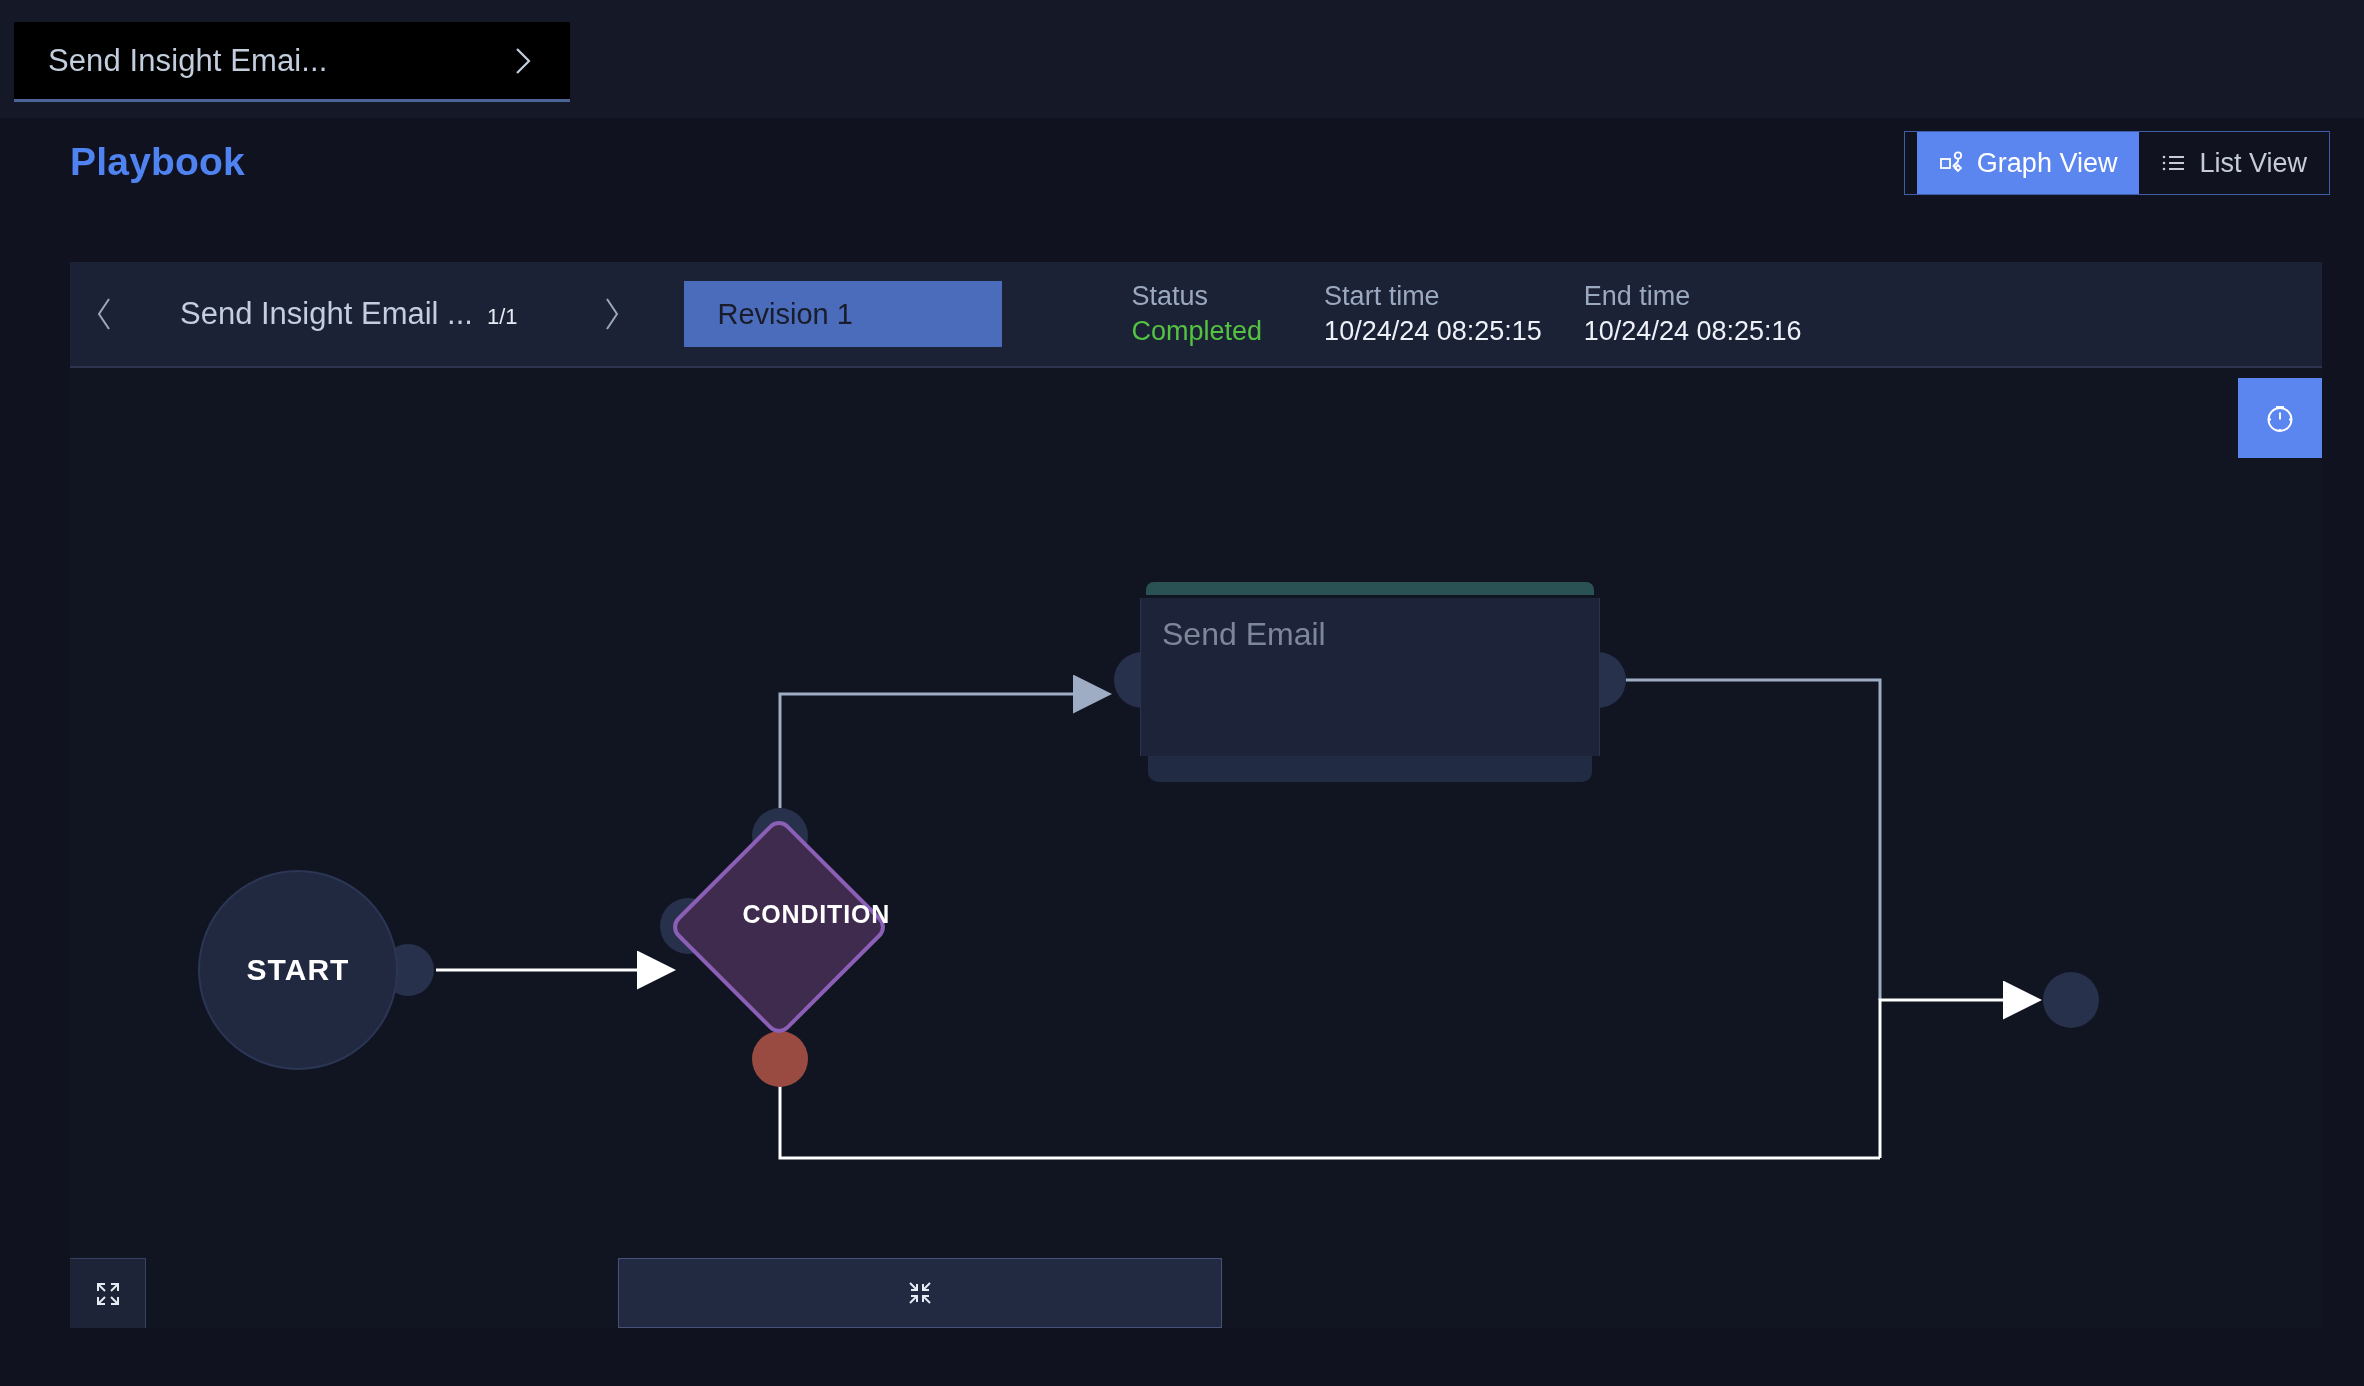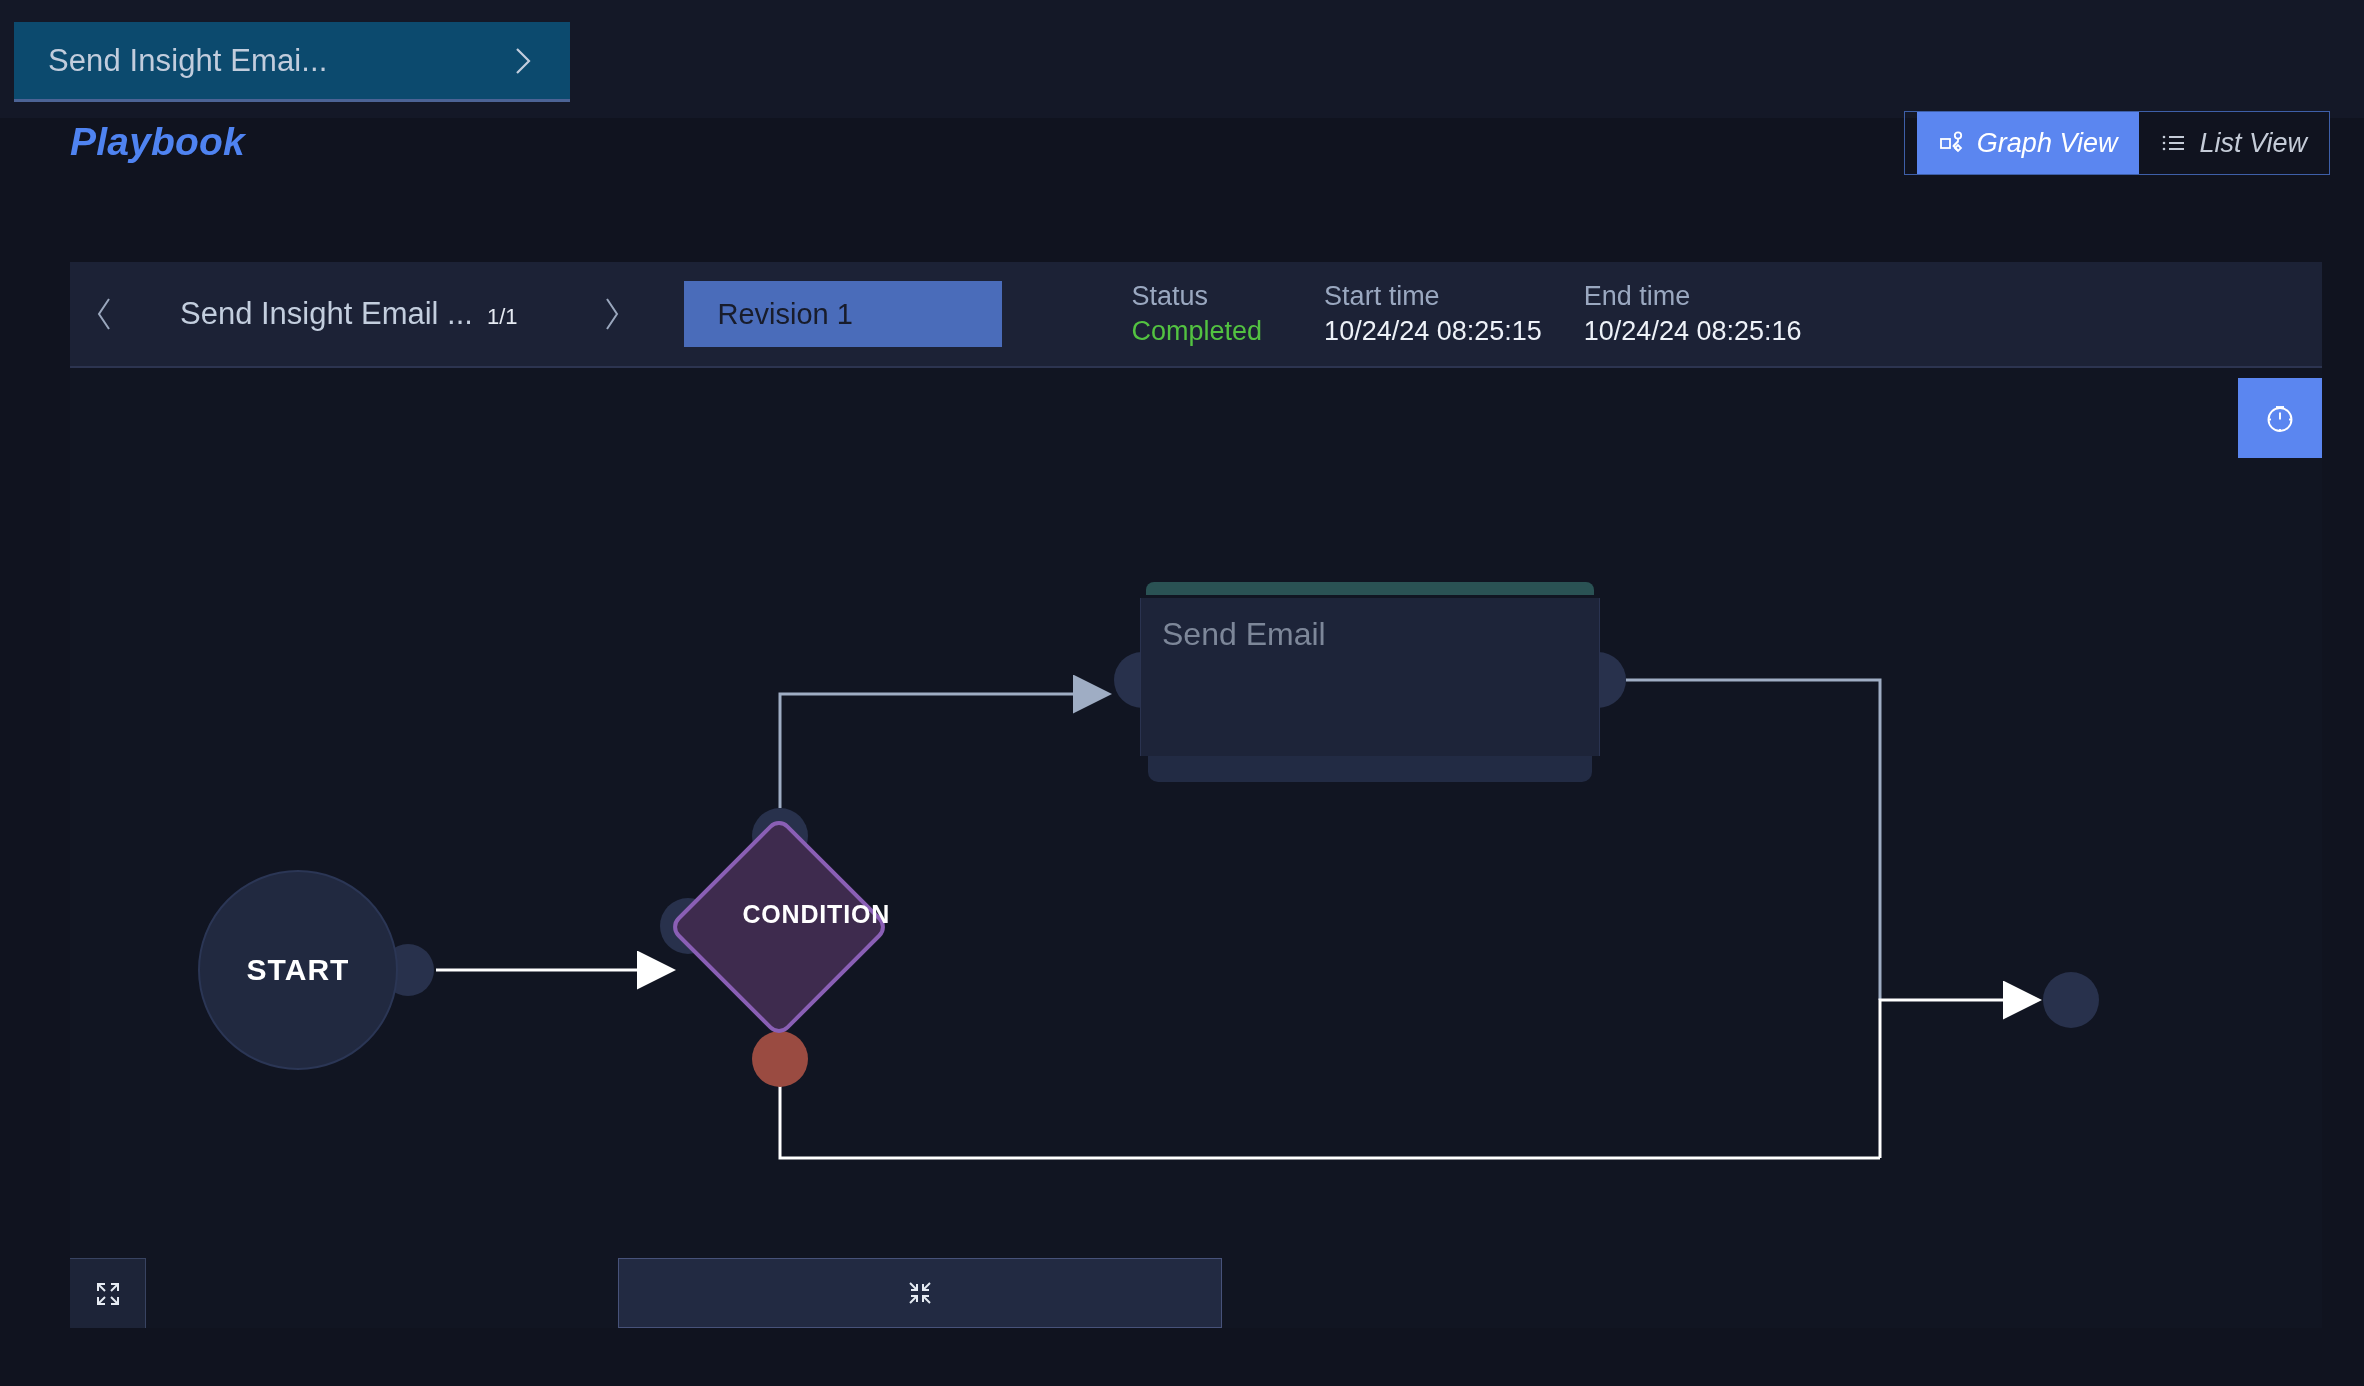--- a/index.html
+++ b/index.html
@@ -16,21 +16,21 @@
   .tabstrip {
     position: absolute;
     left: 0; top: 0;
     width: 2364px; height: 118px;
     background: #141827;
   }
   .tab {
     position: absolute;
     left: 14px; top: 22px;
     width: 556px; height: 80px;
-    background: #0c4a6e;
+    background: #000000;
     border-bottom: 3px solid #4c6395;
     display: flex;
     align-items: center;
     padding: 0 34px;
   }
   .tab-label {
     flex: 1;
     font-size: 31px;
     color: #c2cddd;
     letter-spacing: 0.1px;
@@ -40,22 +40,22 @@
   .tab-chevron {
     width: 26px; height: 34px;
     flex: none;
     color: #c2cddd;
   }
   .tab-chevron svg { display: block; }
 
   
   .page-header {
     position: absolute;
-    left: 0; top: 102px;
-    width: 2364px; height: 110px; font-style: italic;
+    left: 0; top: 122px;
+    width: 2364px; height: 110px;
   }
   .page-title {
     position: absolute;
     left: 70px; top: 18px;
     font-size: 39px;
     font-weight: 700;
     color: #4f83f1;
     letter-spacing: 0.2px;
   }
 

